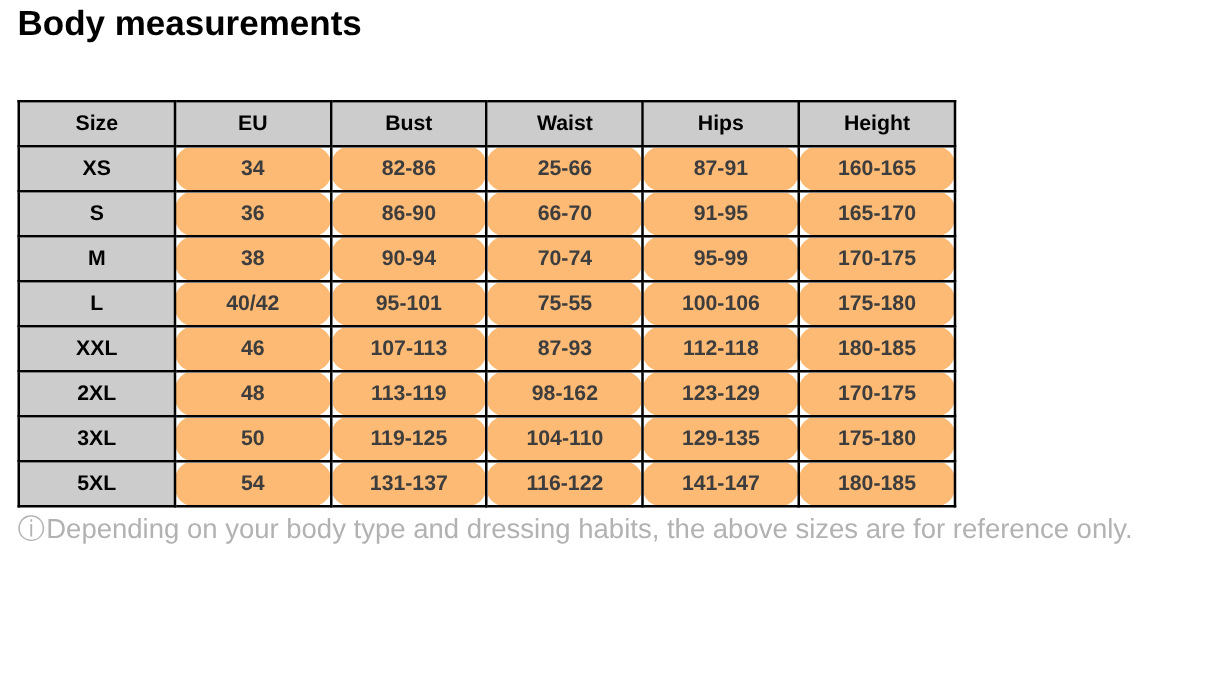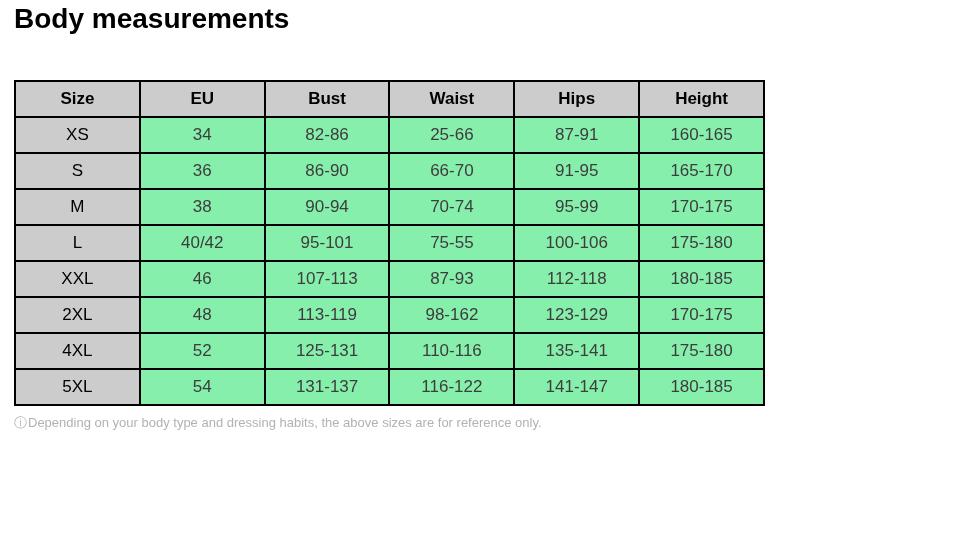--- a/index.html
+++ b/index.html
@@ -47,31 +47,32 @@
     overflow: hidden;
     white-space: nowrap;
   }
   table.size-chart thead th {
     background: var(--header-bg);
     font-weight: bold;
     color: #000000;
   }
   table.size-chart tbody th {
     background: var(--header-bg);
-    font-weight: normal;
+    font-weight: bold;
     color: #000000;
   }
   table.size-chart tbody td {
-    background: #86efac;
-    font-weight: normal;
+    background: #fdba74;
+    font-weight: bold;
     color: var(--value-color);
+    border-radius: 15px;
   }
   .footnote {
     margin-top: 5px;
-    font-size: 13px;
+    font-size: 22px;
     color: var(--note-color);
     line-height: 24px;
     white-space: nowrap;
   }
   .footnote .info-icon {
     font-style: normal;
     margin-right: 1px;
   }
 </style>
 </head>
@@ -135,25 +136,25 @@
         </tr>
         <tr>
           <th>2XL</th>
           <td>48</td>
           <td>113-119</td>
           <td>98-162</td>
           <td>123-129</td>
           <td>170-175</td>
         </tr>
         <tr>
-          <th>4XL</th>
-          <td>52</td>
-          <td>125-131</td>
-          <td>110-116</td>
-          <td>135-141</td>
+          <th>3XL</th>
+          <td>50</td>
+          <td>119-125</td>
+          <td>104-110</td>
+          <td>129-135</td>
           <td>175-180</td>
         </tr>
         <tr>
           <th>5XL</th>
           <td>54</td>
           <td>131-137</td>
           <td>116-122</td>
           <td>141-147</td>
           <td>180-185</td>
         </tr>

